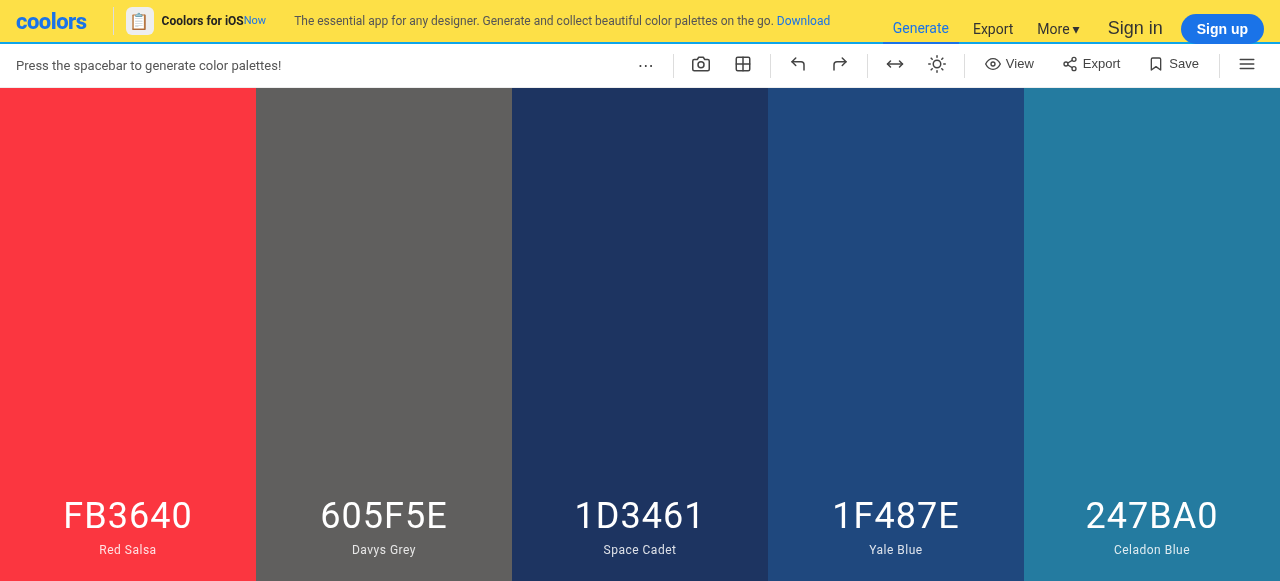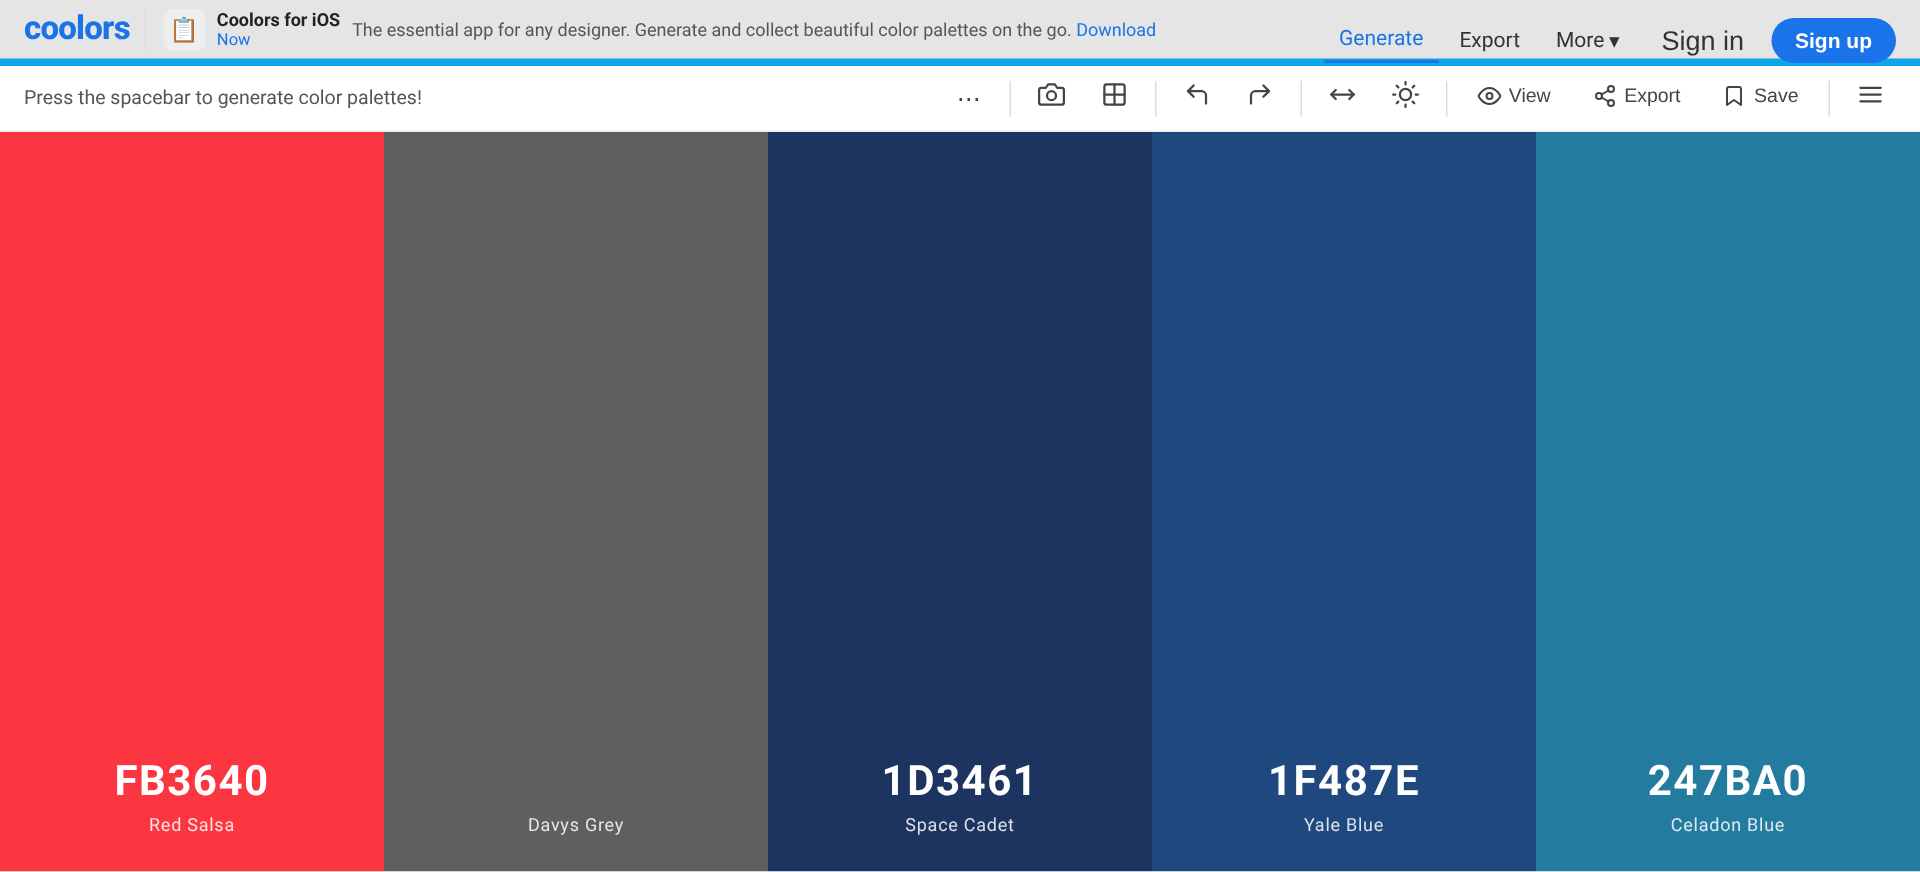--- a/index.html
+++ b/index.html
@@ -4,23 +4,23 @@
   <style>
     * { margin: 0; padding: 0; box-sizing: border-box; }
     body { font-family: -apple-system, BlinkMacSystemFont, 'Segoe UI', Roboto, sans-serif; overflow: hidden; }
 
     
     #navbar {
       display: flex;
       align-items: center;
       height: 44px;
       padding: 0 16px;
-      background: #e5e5e5;
-      border-bottom: 5px solid #0ea5e9;
-      gap: 9px;
+      background: #fde047;
+      border-bottom: 2px solid #0ea5e9;
+      gap: 26px;
     }
     #logo {
       display: flex;
       align-items: center;
     }
     .logo-text {
       font-size: 22px;
       font-weight: 800;
       color: #1a73e8;
       letter-spacing: -0.5px;
@@ -38,28 +38,28 @@
     .app-icon {
       width: 28px;
       height: 28px;
       background: #eee;
       border-radius: 6px;
       display: flex;
       align-items: center;
       justify-content: center;
       font-size: 16px;
     }
-    .promo-text span { color: #555; }
+    .promo-text span { color: #555; margin-left: 20px; }
     .promo-text a {
       color: #1a73e8;
       text-decoration: none;
     }
     .promo-title { font-weight: 700; color: #222; }
     .promo-subtitle { color: #1a73e8; font-size: 11px; }
-    .promo-info { display: flex; flex-direction: column; }
+    .promo-info { display: flex; }
 
     .nav-links {
       display: flex;
       align-items: center;
       gap: 4px;
       margin-left: auto;
       margin-top: 15px;
     }
     .nav-link {
       padding: 6px 10px;
@@ -151,22 +151,22 @@
     .color-swatch {
       flex: 1;
       display: flex;
       flex-direction: column;
       justify-content: flex-end;
       padding-bottom: 24px;
       align-items: center;
       cursor: pointer;
     }
     .color-hex {
-      font-size: 28px;
-      font-weight: 700;
+      font-size: 36px;
+      font-weight: 400;
       color: #fff;
       letter-spacing: 1px;
       margin-bottom: 6px;
     }
     .color-name {
       font-size: 12px;
       color: rgba(255,255,255,0.85);
       letter-spacing: 0.5px;
     }
   </style>
@@ -307,20 +307,21 @@
     </span>
   </button>
 </div>
 
 <div id="palette">
 <div class="color-swatch" style="background-color: rgb(251, 54, 64);">
       <div class="color-hex">FB3640</div>
       <div class="color-name">Red Salsa</div>
     </div>
     <div class="color-swatch" style="background-color: rgb(96, 95, 94);">
+      <div class="color-hex">605F5E</div>
       <div class="color-name">Davys Grey</div>
     </div>
     <div class="color-swatch" style="background-color: rgb(29, 52, 97);">
       <div class="color-hex">1D3461</div>
       <div class="color-name">Space Cadet</div>
     </div>
     <div class="color-swatch" style="background-color: rgb(31, 72, 126);">
       <div class="color-hex">1F487E</div>
       <div class="color-name">Yale Blue</div>
     </div>

